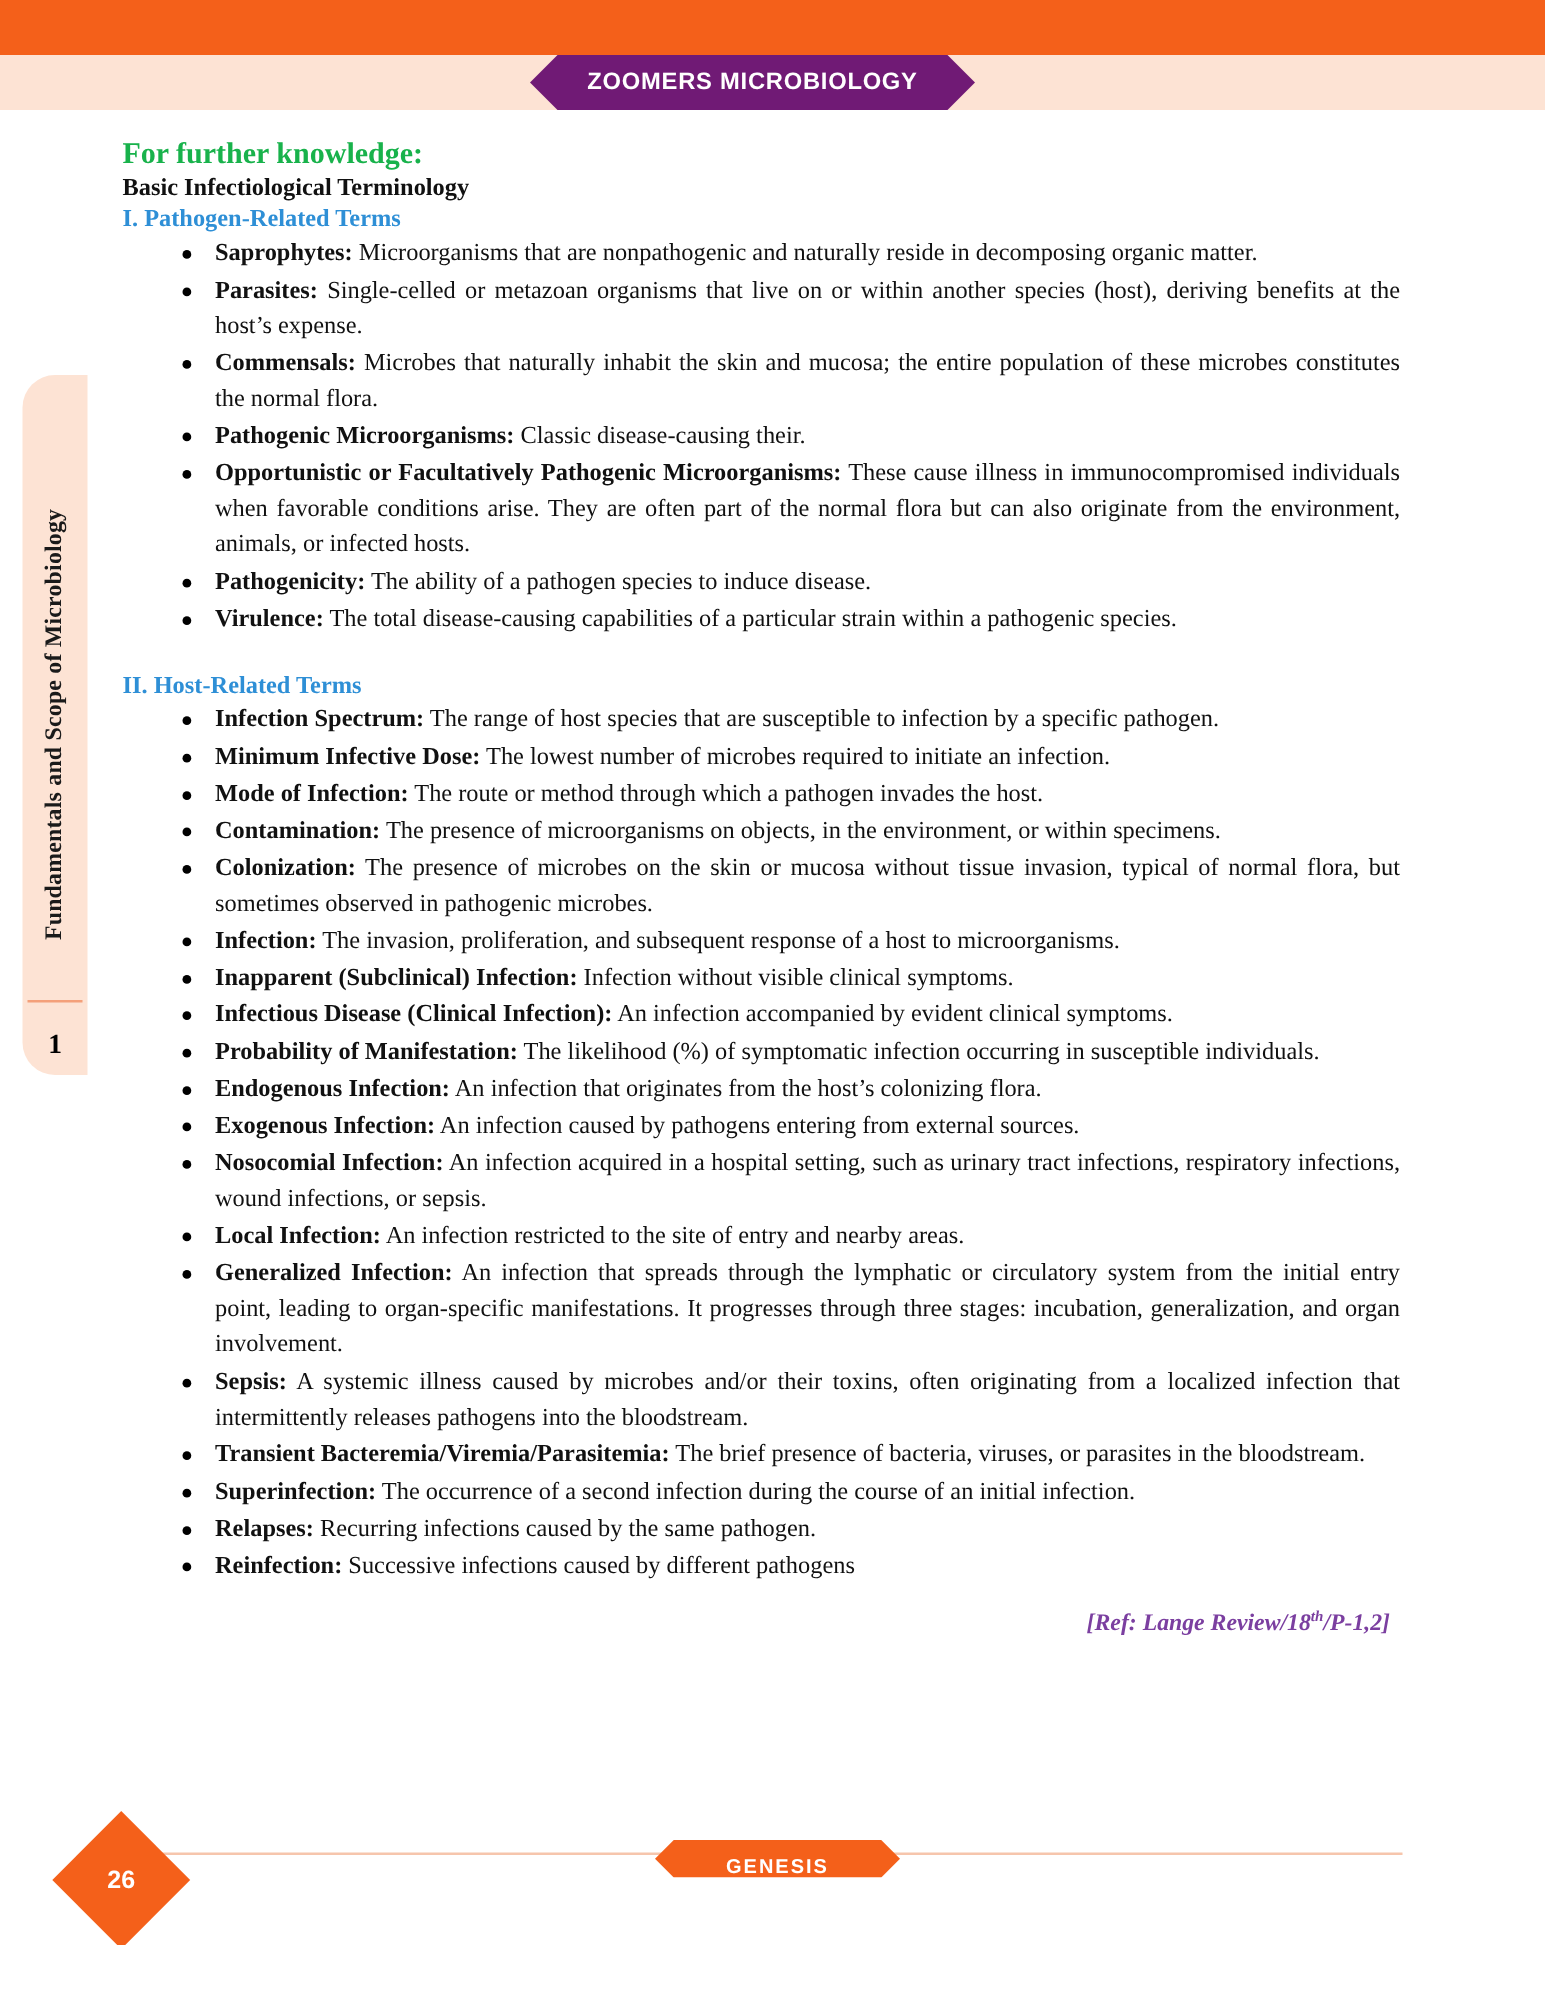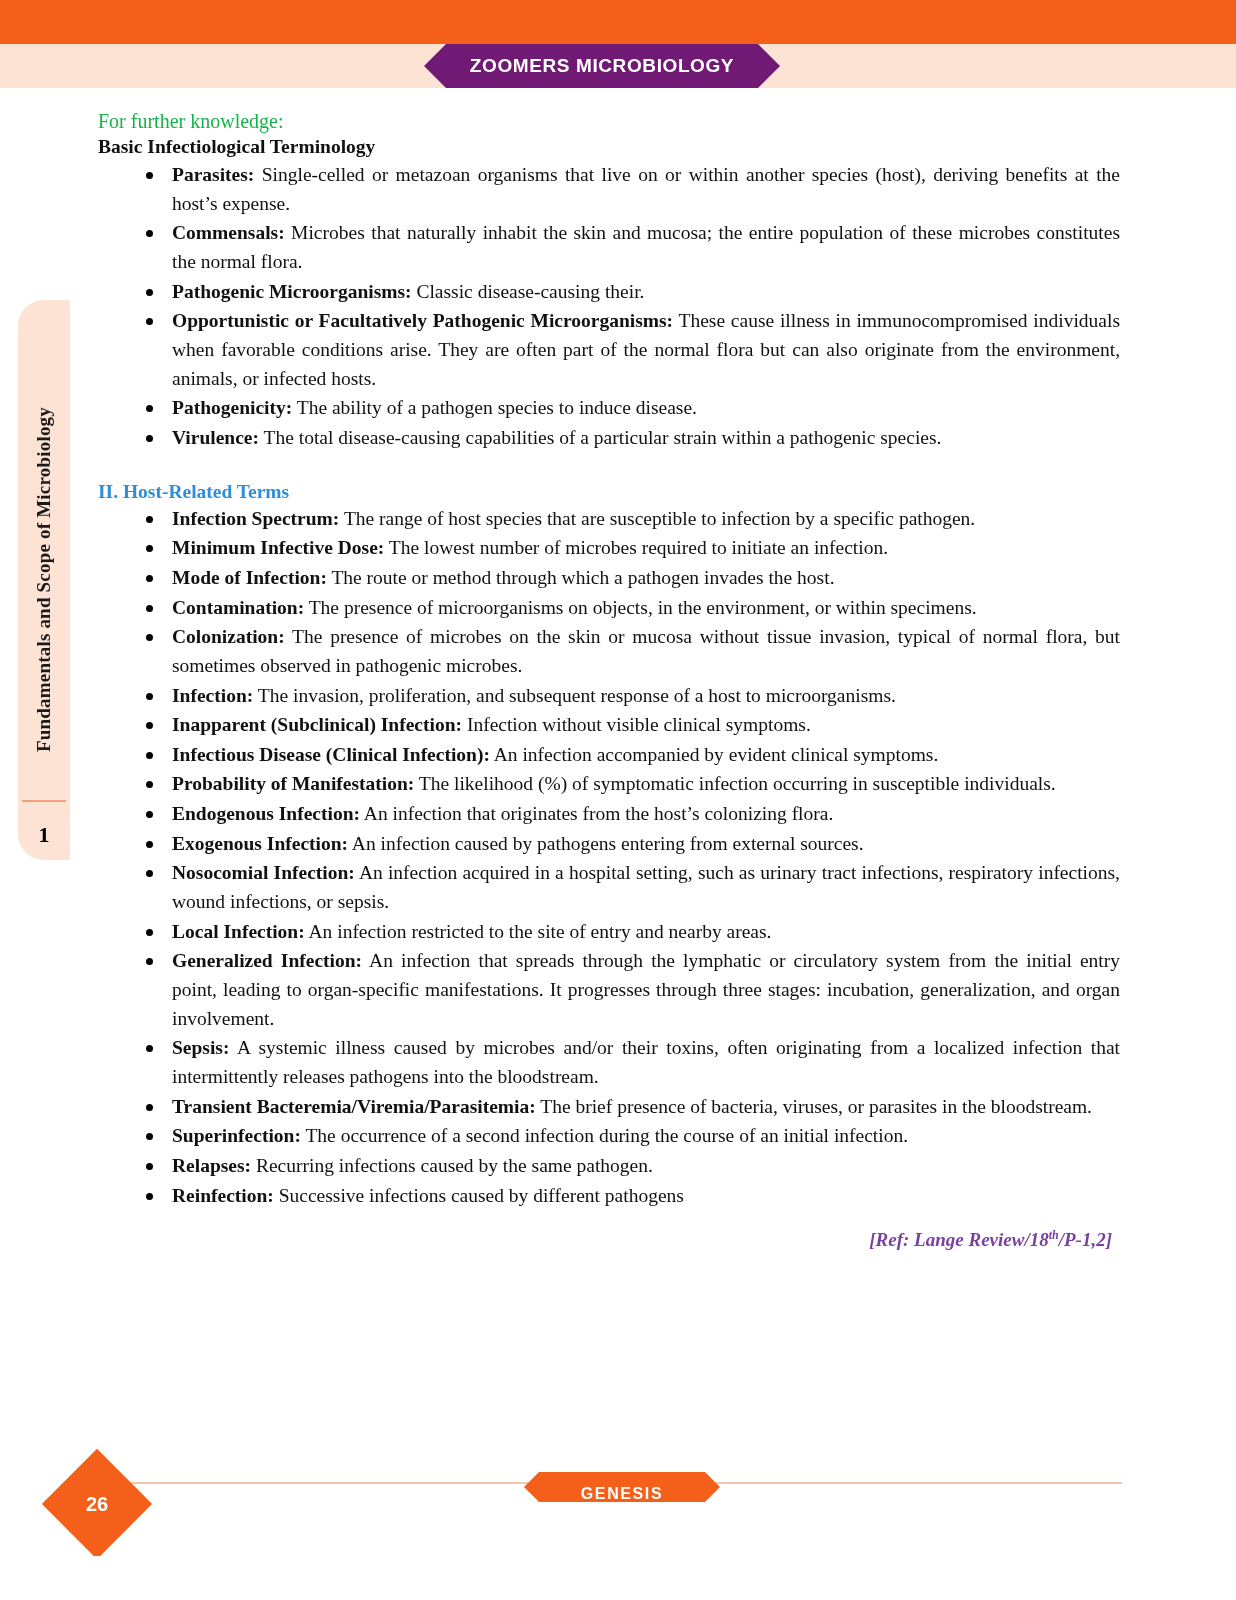--- a/index.html
+++ b/index.html
@@ -108,22 +108,22 @@
 
   
   .content {
     position: absolute;
     left: 98px;
     top: 110px;
     width: 1022px;
   }
   .ffk {
     color: #18b24b;
-    font-weight: normal;
-    font-size: 20px;
+    font-weight: bold;
+    font-size: 24px;
     margin: 0 0 3px 0;
   }
   .subtitle {
     color: #111;
     font-weight: bold;
     font-size: 19.5px;
     margin: 0 0 3px 0;
   }
   .section-head {
     color: #2e8fd6;
@@ -257,22 +257,24 @@
 <div class="side-tab-label">
   <span>Fundamentals and Scope of Microbiology</span>
 </div>
 <div class="side-divider"></div>
 <div class="side-chapter-number">1</div>
 
 <div class="content">
 
   <p class="ffk">For further knowledge:</p>
   <p class="subtitle">Basic Infectiological Terminology</p>
+  <p class="section-head">I. Pathogen-Related Terms</p>
 
   <ul class="terms">
+    <li><span class="term">Saprophytes:</span><span class="def"> Microorganisms that are nonpathogenic and naturally reside in decomposing organic matter.</span></li>
     <li><span class="term">Parasites:</span><span class="def"> Single-celled or metazoan organisms that live on or within another species (host), deriving benefits at the host’s expense.</span></li>
     <li><span class="term">Commensals:</span><span class="def"> Microbes that naturally inhabit the skin and mucosa; the entire population of these microbes constitutes the normal flora.</span></li>
     <li><span class="term">Pathogenic Microorganisms:</span><span class="def"> Classic disease-causing their.</span></li>
     <li><span class="term">Opportunistic or Facultatively Pathogenic Microorganisms:</span><span class="def"> These cause illness in immunocompromised individuals when favorable conditions arise. They are often part of the normal flora but can also originate from the environment, animals, or infected hosts.</span></li>
     <li><span class="term">Pathogenicity:</span><span class="def"> The ability of a pathogen species to induce disease.</span></li>
     <li><span class="term">Virulence:</span><span class="def"> The total disease-causing capabilities of a particular strain within a pathogenic species.</span></li>
   </ul>
 
   <p class="section-head second">II. Host-Related Terms</p>
 

